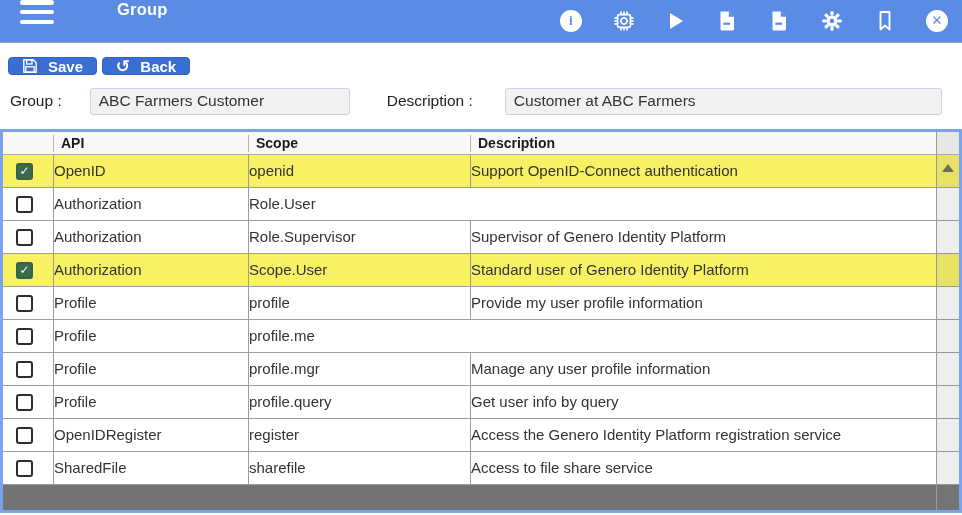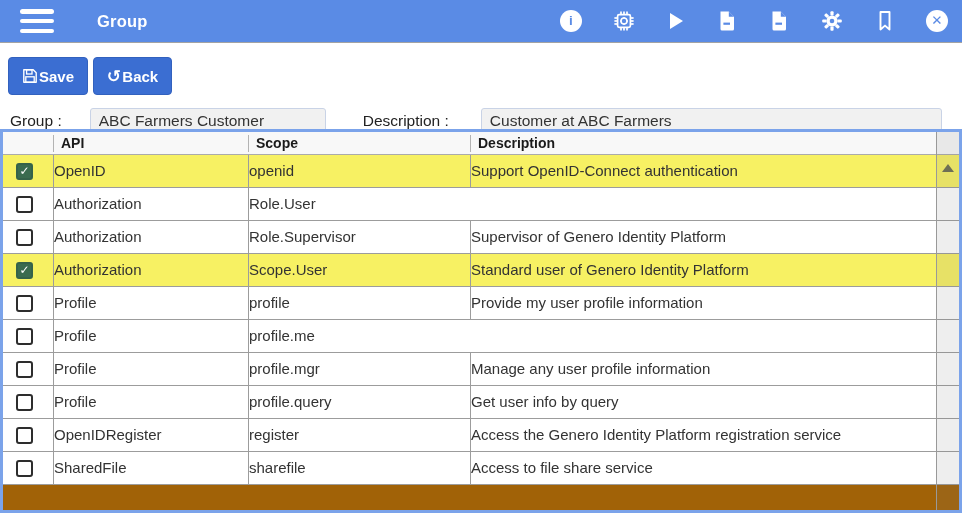--- a/index.html
+++ b/index.html
@@ -4,56 +4,57 @@
 <style>
   * { margin:0; padding:0; box-sizing:border-box; }
   html,body { background:#e8e8e8; }
   body { font-family:"Liberation Sans","DejaVu Sans",sans-serif; }
   .window {
     position:relative; width:962px; height:515px; background:#fff;
     overflow:hidden; margin:0 auto;
   }
   
   .topbar {
-    height:42px; background:#5a8be5; display:flex; align-items:center;
+    height:42px; background:#5a8be5; display:flex; 
     padding:0 14px 0 20px;
+    gap:20px;
   }
   .hamburger { width:34px; height:24px; display:flex; flex-direction:column;
     justify-content:space-between; cursor:pointer; }
   .hamburger span { display:block; height:4.5px; border-radius:2.5px; background:#fff; }
   .topbar-title { color:#fff; font-size:16.5px; font-weight:600; margin-left:43px; letter-spacing:.2px; }
   .topbar-icons { margin-left:auto; display:flex; align-items:center; gap:30px; }
   .cicon { width:22px; height:22px; border-radius:50%; background:#fff; color:#5a8be5;
     display:flex; align-items:center; justify-content:center; font-weight:bold;
     font-size:13.5px; line-height:1; cursor:pointer; }
   .svgicon { display:block; cursor:pointer; }
   
   .topbar-divider { height:1px; background:#a3a3a3; }
   
   .toolbar { padding:14px 0 9px 8px; display:flex; gap:5px; background:#fff; }
   .btn {
-    display:inline-flex; align-items:center; gap:1px; height:38px; padding:0 13px;
+    display:inline-flex; align-items:center; gap:10px; height:18px; padding:0 13px;
     background:#3b6ed2; border:1px solid #3261be; border-radius:4px; color:#fff;
     font-size:15px; font-weight:600; font-family:inherit; cursor:pointer;
   }
   .btn .uicon { font-family:"DejaVu Sans",sans-serif; font-size:17px; font-weight:bold; line-height:1; }
   
   .formrow { display:flex; align-items:center; padding:2px 10px 0 10px; height:32px; background:#fff; }
   .flabel { font-size:15.5px; color:#222; white-space:nowrap; }
   .finput {
     height:27px; background:#f1f1f1; border:1px solid #c9d3e6; border-radius:3px;
     font-family:inherit; font-size:15.5px; color:#333; padding:0 8px; outline:none;
   }
-  .group-input { width:236px; margin-left:28px; }
+  .group-input { width:260px; margin-left:28px; }
   .desc-label { margin-left:37px; }
   .desc-input { flex:1; margin-left:32px; margin-right:10px; }
   
   .table-wrap {
     position:absolute; left:0; right:0; top:129px; bottom:2px;
-    border:3px solid #7ba3ea; background:#a16207; overflow:hidden;
+    border:3px solid #7ba3ea; background:#737373; overflow:hidden;
   }
   .thead {
     display:grid; grid-template-columns:50px 195px 222px 1fr; height:23px;
     background:#f8f8f8; align-items:center; border-bottom:1px solid #ababab;
   }
   .thead .hcell { font-size:14px; font-weight:bold; color:#1a1a1a;
     border-left:1px solid #b3b3b3; padding-left:7px; height:17px; line-height:17px; }
   .thead .hcell.first { border-left:none; }
   .trow {
     display:grid; grid-template-columns:50px 195px 222px 1fr; height:33px;

